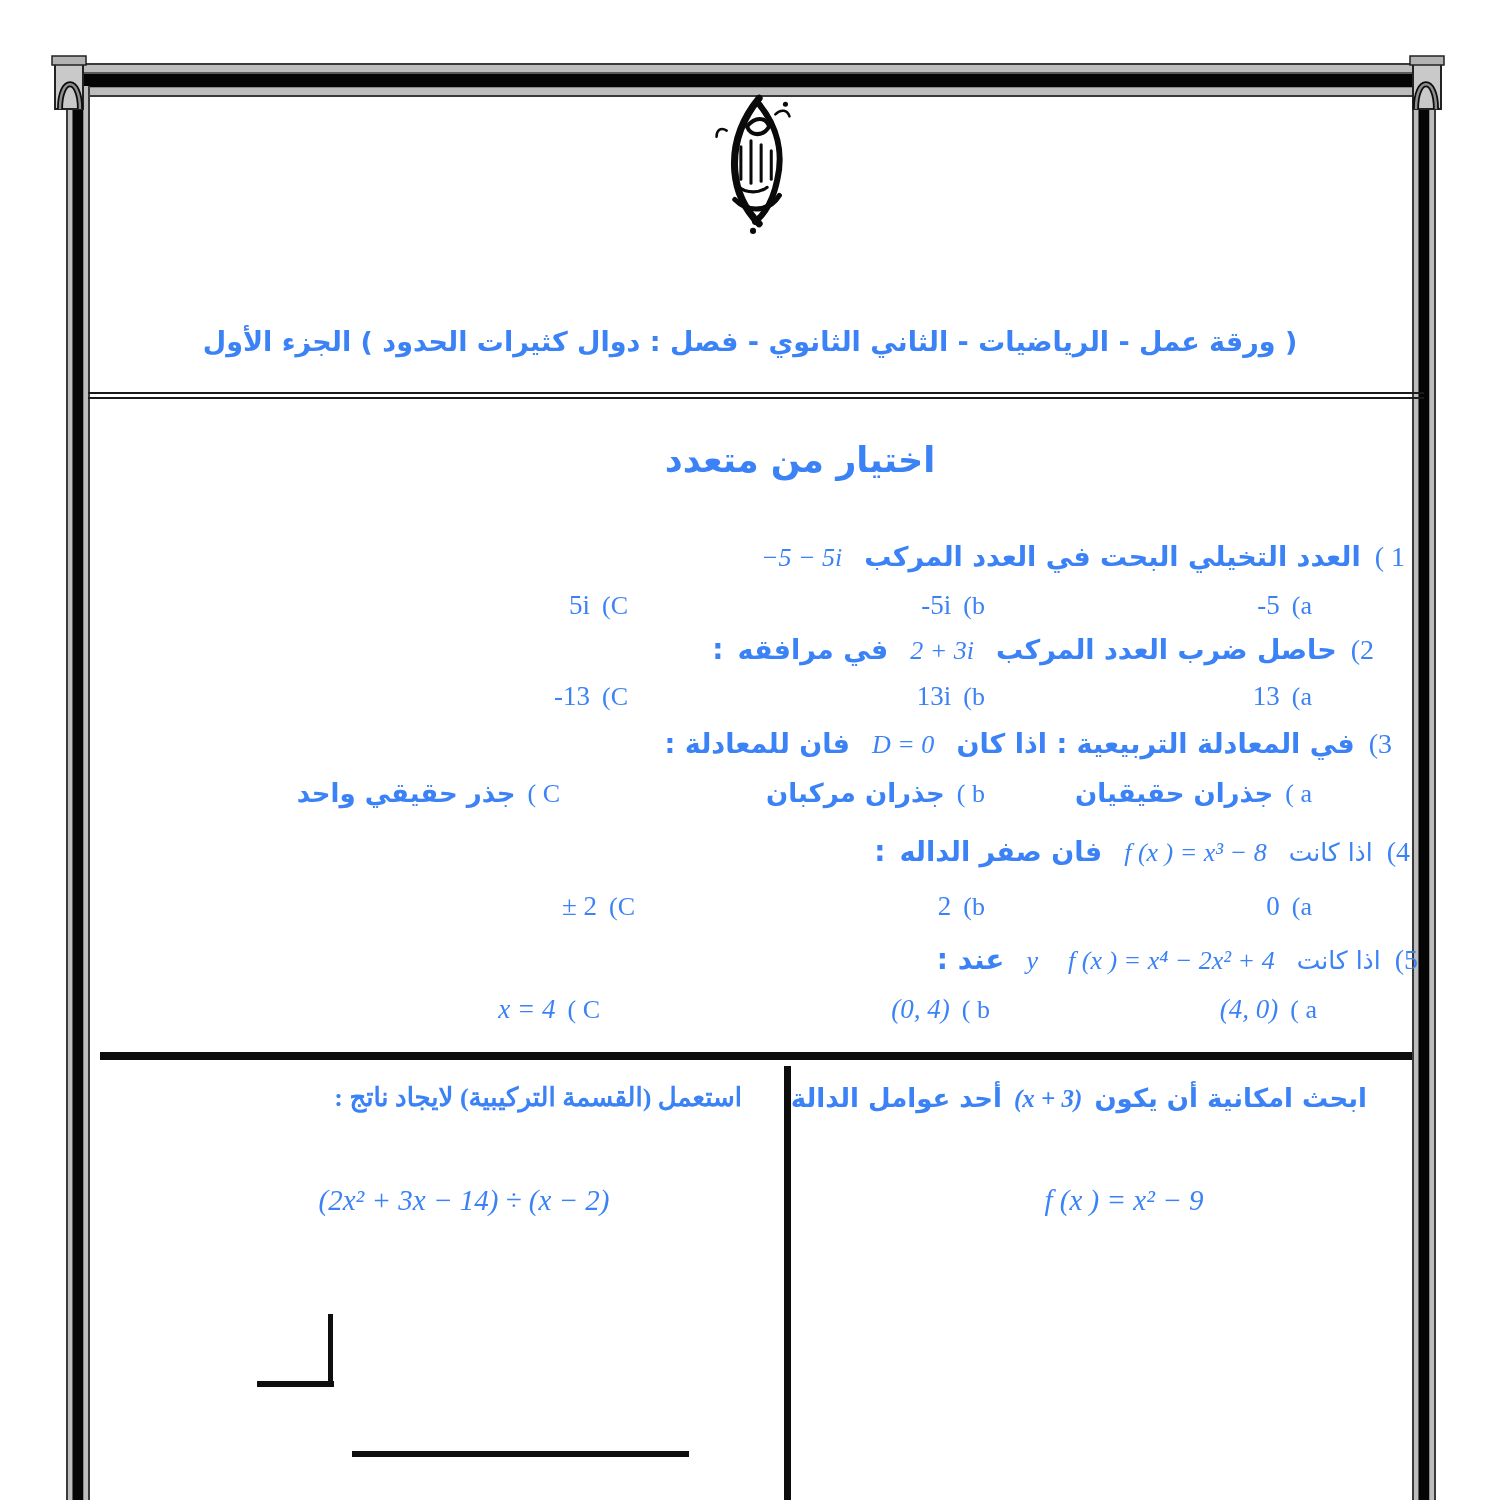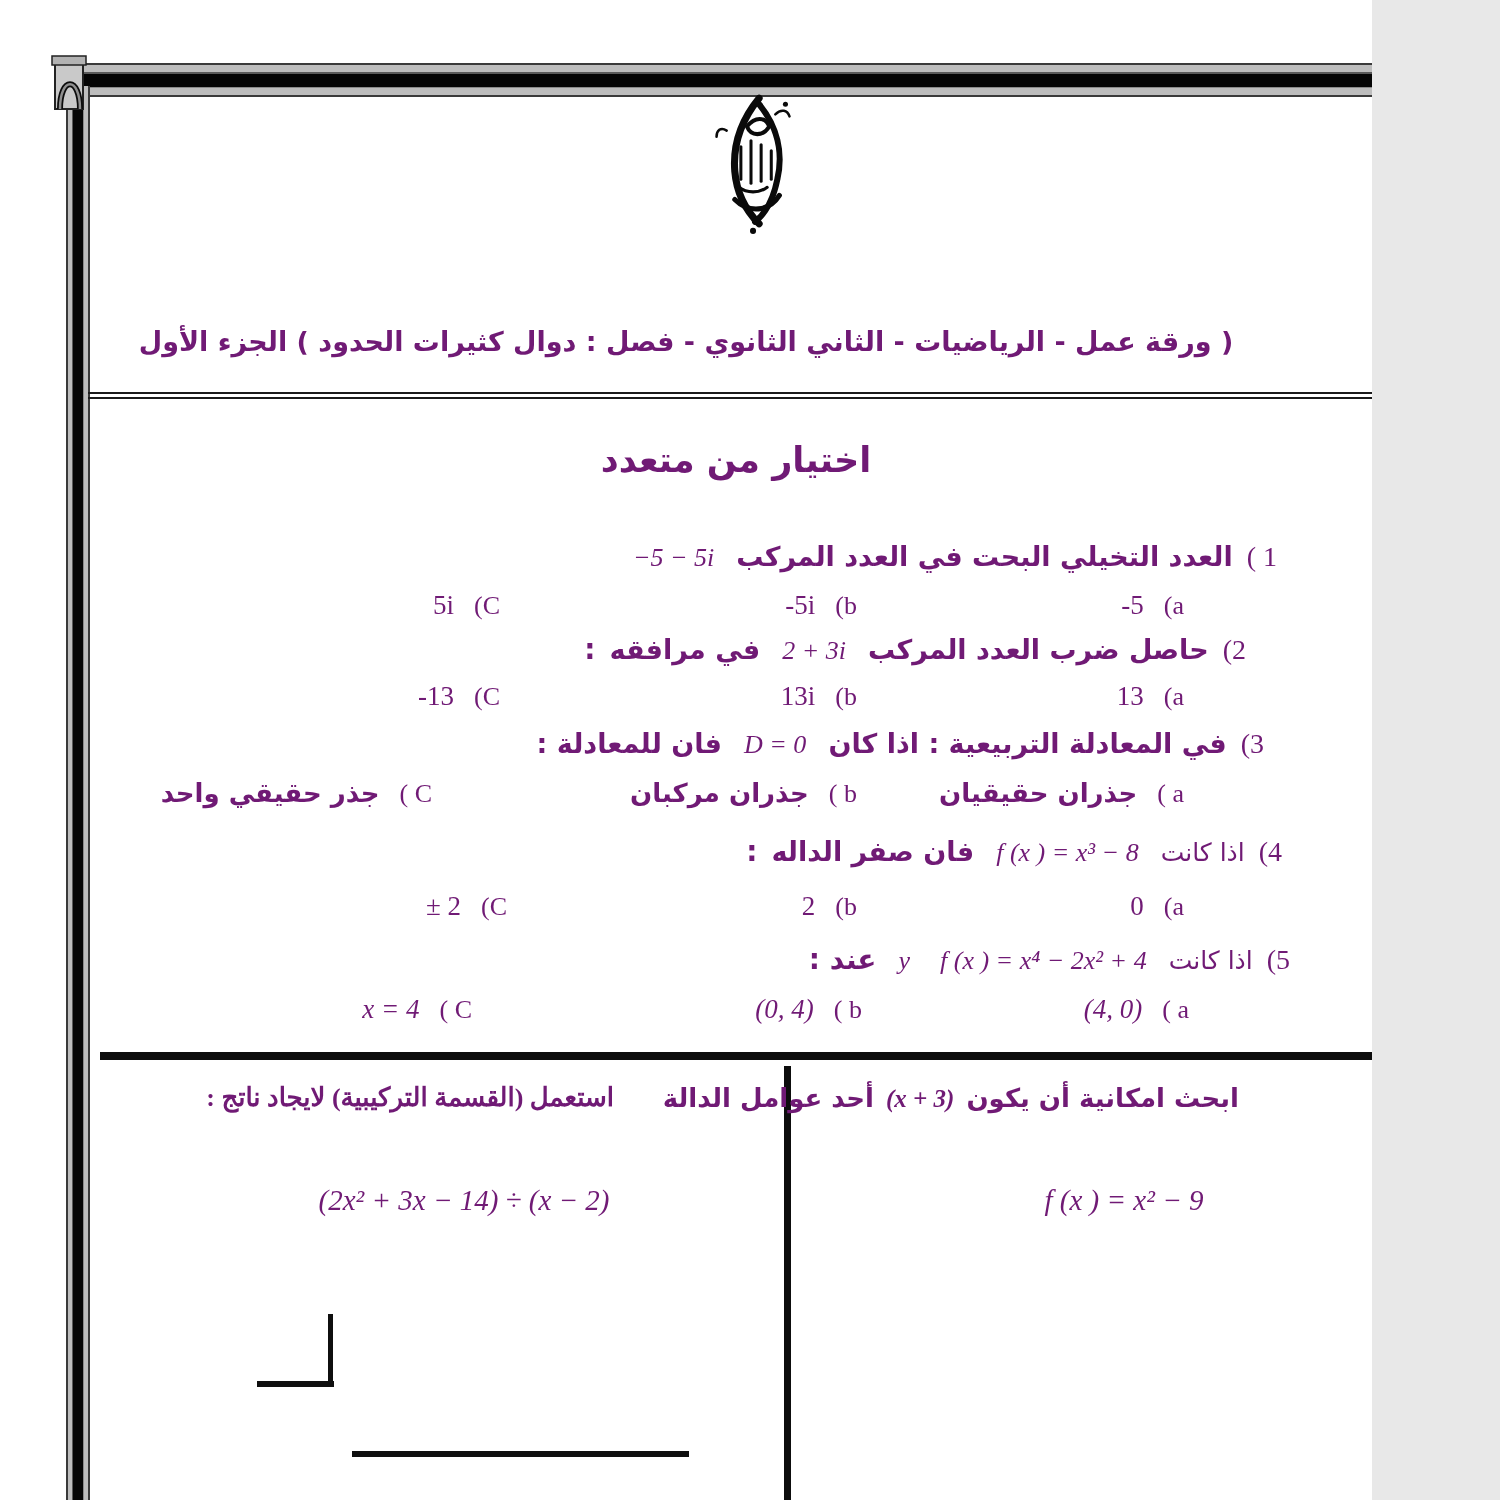--- a/index.html
+++ b/index.html
@@ -1,18 +1,18 @@
 <!DOCTYPE html>
 <html lang="ar"><head>
 <meta charset="utf-8">
 <style>
   html,body{margin:0;padding:0;background:#e8e8e8;}
   .page{
-    position:relative;width:1372px;height:1500px;background:#ffffff;
-    overflow:hidden;font-family:"DejaVu Sans",sans-serif;color:#701a75;
+    position:relative;width:1500px;height:1500px;background:#ffffff;
+    overflow:hidden;font-family:"DejaVu Sans",sans-serif;color:#3b82f6;
   }
   
   .frame-top{
     position:absolute;left:58px;width:1384px;top:63px;height:34px;
     background:linear-gradient(to bottom,
       #3a3a3a 0 2px,#bdbdbd 2px 9px,#5a5a5a 9px 11px,
       #050505 11px 24px,#8a8a8a 24px 25px,#bdbdbd 25px 32px,#3a3a3a 32px 34px);
   }
   .frame-side{
     position:absolute;top:86px;bottom:0;width:24px;
@@ -48,21 +48,21 @@
   }
   .q-num{font-family:"Liberation Serif","DejaVu Serif",serif;font-size:28px;font-weight:normal;}
   .q-pre,.q-post,.q-post2{font-weight:bold;font-size:27px;}
   .q-math{font-family:"Liberation Serif","DejaVu Serif",serif;font-style:italic;font-size:26px;padding:0 8px;}
   .q-row.light .q-pre{font-weight:normal;font-size:25px;}
   .q-row.light .q-post{font-weight:bold;}
   .q-post2{font-size:28px;}
   
   .opt-row{position:absolute;left:0;right:0;height:42px;line-height:42px;}
   .opt{
-    position:absolute;display:flex;align-items:baseline;gap:20px;
+    position:absolute;display:flex;align-items:baseline;gap:12px;
     font-family:"Liberation Serif","DejaVu Serif",serif;font-size:27px;white-space:nowrap;
   }
   .opt-a{right:188px;}
   .opt-b{right:515px;}
   .opt-c{right:872px;}
   .opt .val{font-size:27px;}
   .opt .tag{font-size:26px;}
   .opt-row.arabic .val{font-family:"DejaVu Sans",sans-serif;font-weight:bold;font-size:26px;direction:rtl;}
   .opt-row.italic-vals .val{font-style:italic;}
   

